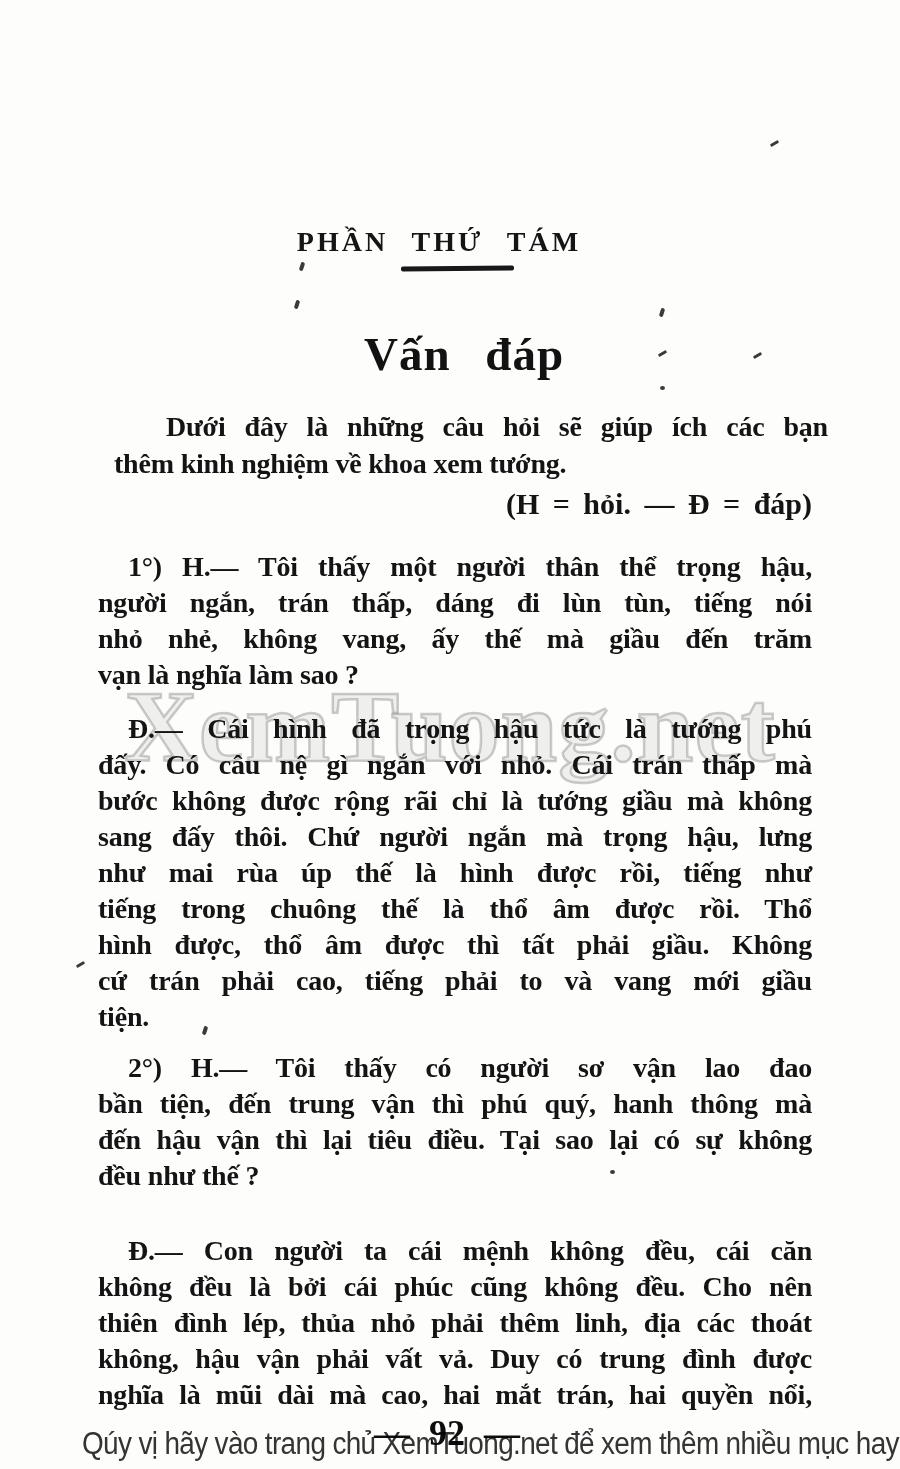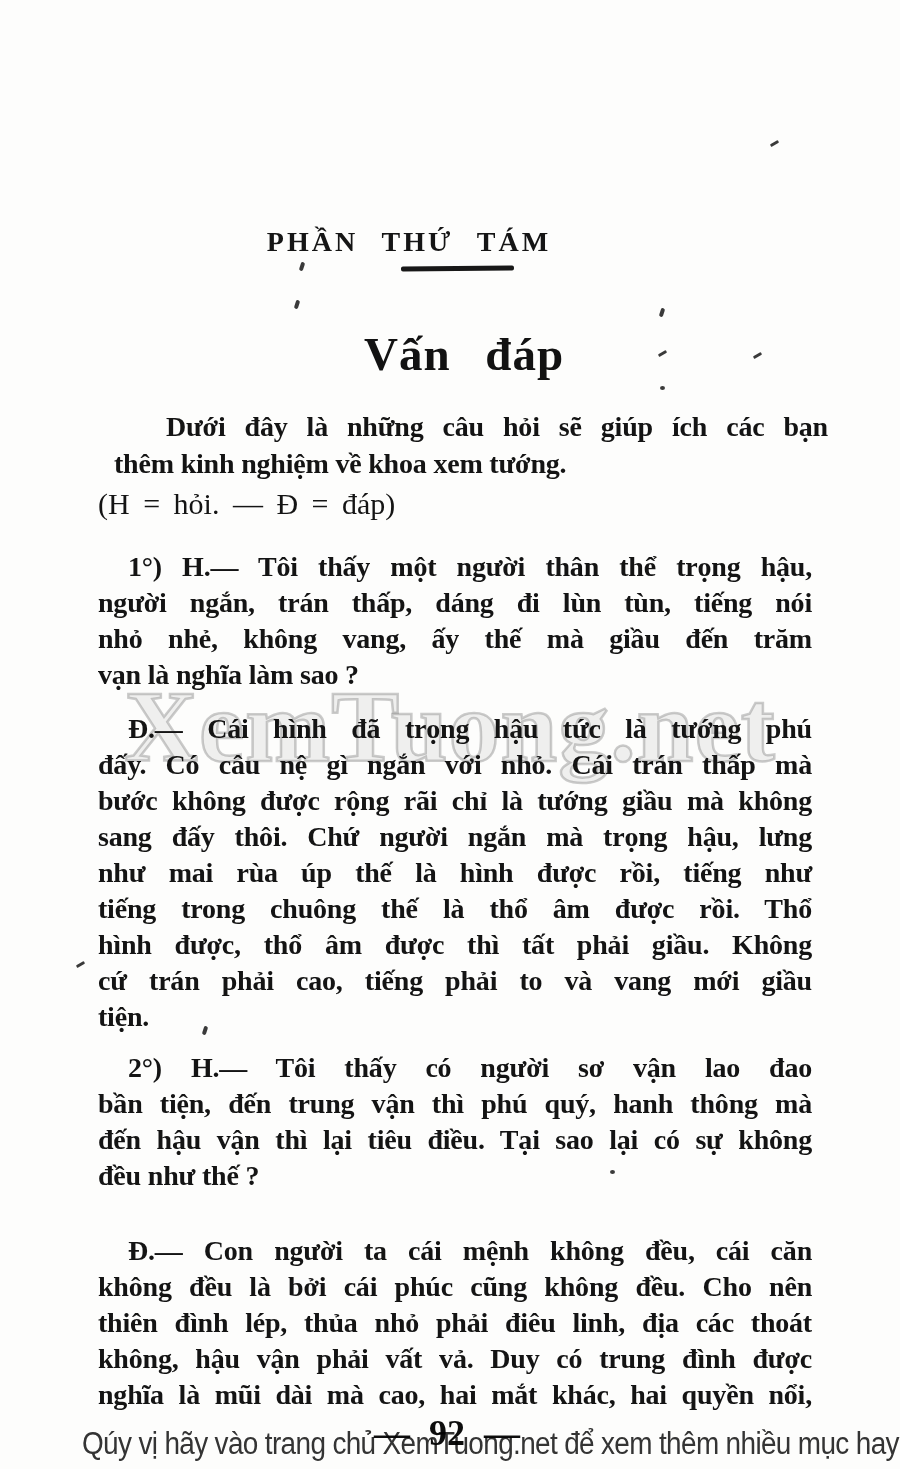--- a/index.html
+++ b/index.html
@@ -11,20 +11,21 @@
     font-family:"Liberation Serif", serif;
     color:#141414;
   }
   
   .part-header{
     position:absolute;top:226px;left:0;width:818px;
     text-align:center;
     font-size:28px;font-weight:700;
     letter-spacing:3px;word-spacing:14px;
     color:#151515;
+    padding-left:30px;
   }
   .header-rule{
     position:absolute;left:401px;top:266px;width:113px;height:5px;
     background:#181818;transform:rotate(-0.5deg);border-radius:2px;
   }
   
   .chapter-title{
     position:absolute;top:327px;left:14px;width:900px;
     text-align:center;
     font-size:47px;font-weight:700;
@@ -38,21 +39,22 @@
     letter-spacing:-0.2px;
     z-index:1;
   }
   .line{white-space:nowrap;}
   .jline{text-align:justify;text-align-last:justify;}
   .p-intro .indent{text-indent:52px;}
   .p-qa .indent{text-indent:30px;}
   .p-intro{top:408px;line-height:37px;margin-left:16px;}
   .legend{
     position:absolute;left:98px;top:487px;width:714px;
-    font-size:30px;font-weight:400;
+    text-align:right;
+    font-size:30px;font-weight:700;
     word-spacing:6px;
     z-index:1;
   }
   #q1{top:549px;}
   #a1{top:711px;}
   #q2{top:1050px;}
   #a2{top:1233px;}
   
   .watermark{
     position:absolute;top:668px;left:50%;transform:translateX(-50%);
@@ -128,23 +130,23 @@
     </div>
   <div id="q2" class="para p-qa">
       <div class="line jline indent">2°)  H.—  Tôi thấy có người sơ vận lao đao</div>
       <div class="line jline">bần tiện, đến trung vận thì phú quý, hanh thông mà</div>
       <div class="line jline">đến hậu vận thì lại tiêu điều.  Tại sao lại có sự không</div>
       <div class="line">đều như  thế ?</div>
     </div>
   <div id="a2" class="para p-qa">
       <div class="line jline indent">Đ.—  Con người ta cái mệnh không đều, cái căn</div>
       <div class="line jline">không đều là bởi cái phúc cũng không đều. Cho nên</div>
-      <div class="line jline">thiên đình lép, thủa nhỏ phải điêu linh, địa các thoát</div>
+      <div class="line jline">thiên đình lép, thủa nhỏ phải thêm linh, địa các thoát</div>
       <div class="line jline">không, hậu vận phải vất vả. Duy có trung đình được</div>
-      <div class="line jline">nghĩa là mũi dài mà cao, hai mắt khác, hai quyền nổi,</div>
+      <div class="line jline">nghĩa là mũi dài mà cao, hai mắt trán, hai quyền nổi,</div>
     </div>
 
   <div class="page-number">— 92 —</div>
 
   <div class="footer-note">Qúy vị hãy vào trang chủ XemTuong.net để xem thêm nhiều mục hay khác</div>
 
   <div class="speck sp-tick" style="left:770px;top:142px;"></div>
   <div class="speck sp-comma" style="left:300px;top:262px;"></div>
   <div class="speck sp-comma" style="left:295px;top:300px;"></div>
   <div class="speck sp-comma" style="left:660px;top:308px;"></div>

